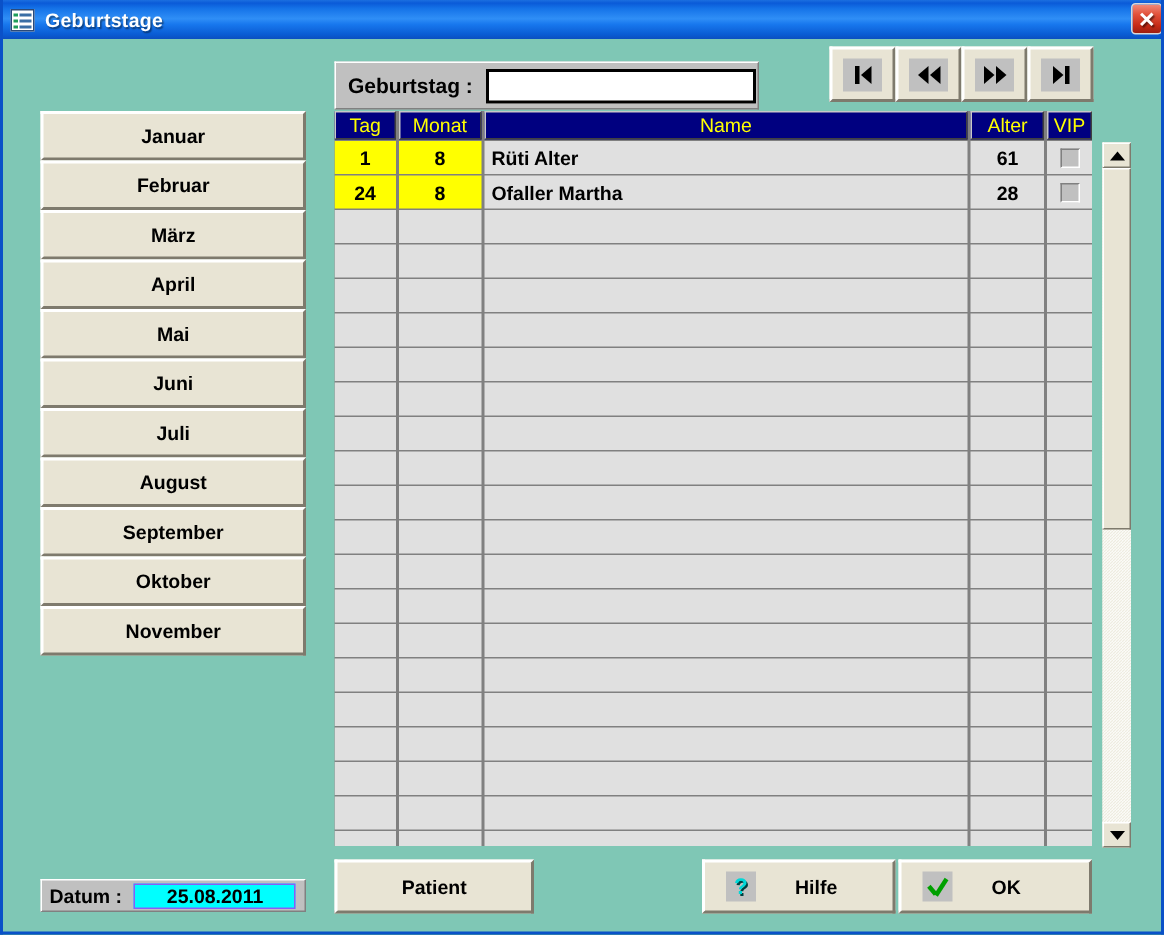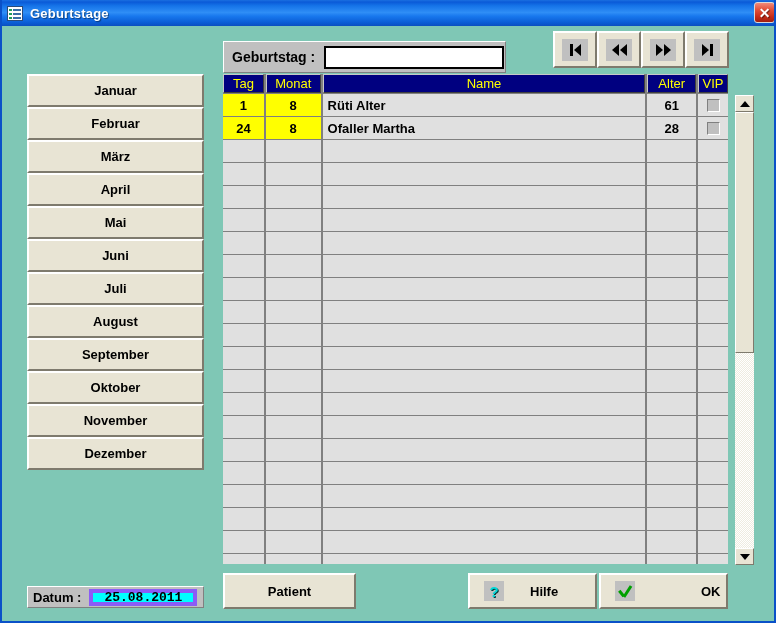--- a/index.html
+++ b/index.html
@@ -158,29 +158,28 @@
     font-size: 13px;
     font-weight: bold;
     color: #000;
     white-space: nowrap;
   }
   .datum-value {
     margin-left: 8px;
     width: 108px;
     height: 17px;
     background: #00ffff;
-    border: 4px solid #8b5cf6;
+    border: 1px solid #8b5cf6;
     box-sizing: border-box;
     display: flex;
     align-items: center;
     justify-content: center;
     font-size: 13px;
     font-weight: bold;
     color: #000;
-    font-family: Liberation Mono, monospace;
   }
 
   
   .search-panel {
     position: absolute;
     left: 221px;
     top: 41px;
     width: 283px;
     height: 32px;
     background: #c0c0c0;
@@ -400,21 +399,20 @@
     height: 36px;
     justify-content: flex-start;
   }
   .ok-btn {
     position: absolute;
     left: 597px;
     top: 573px;
     width: 129px;
     height: 36px;
     justify-content: flex-start;
-    gap: 40px;
   }
   .icon-sq {
     width: 20px;
     height: 20px;
     background: #c0c0c0;
     margin-left: 14px;
     display: flex;
     align-items: center;
     justify-content: center;
     flex: 0 0 auto;
@@ -531,23 +529,20 @@
       </div>
     <div class="btn3d month-btn">
         <span>September</span>
       </div>
     <div class="btn3d month-btn">
         <span>Oktober</span>
       </div>
     <div class="btn3d month-btn">
         <span>November</span>
       </div>
-    <div class="btn3d month-btn">
-        <span>Dezember</span>
-      </div>
   </div>
 
 
   <div class="datum-panel">
     <div class="datum-label">Datum :</div>
     <div class="datum-value">25.08.2011</div>
   </div>
 
   <div class="grid-wrap">
     <div class="grid-header">

